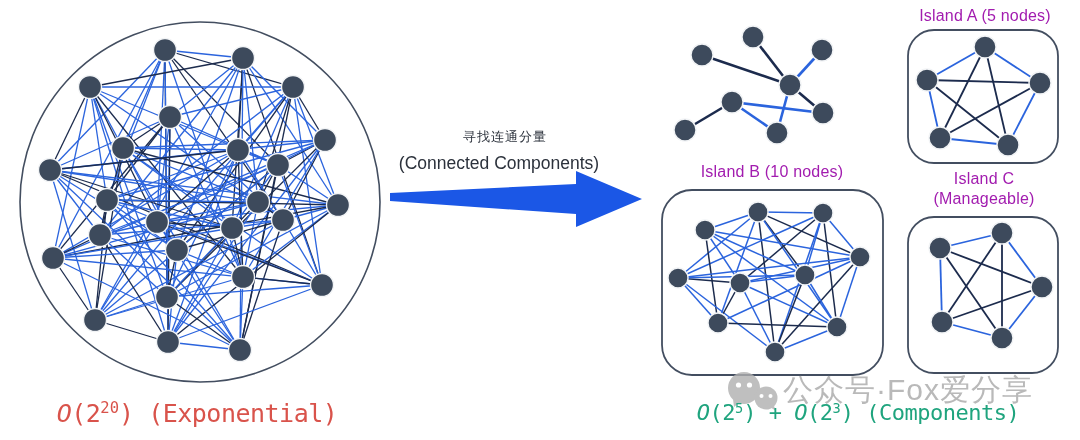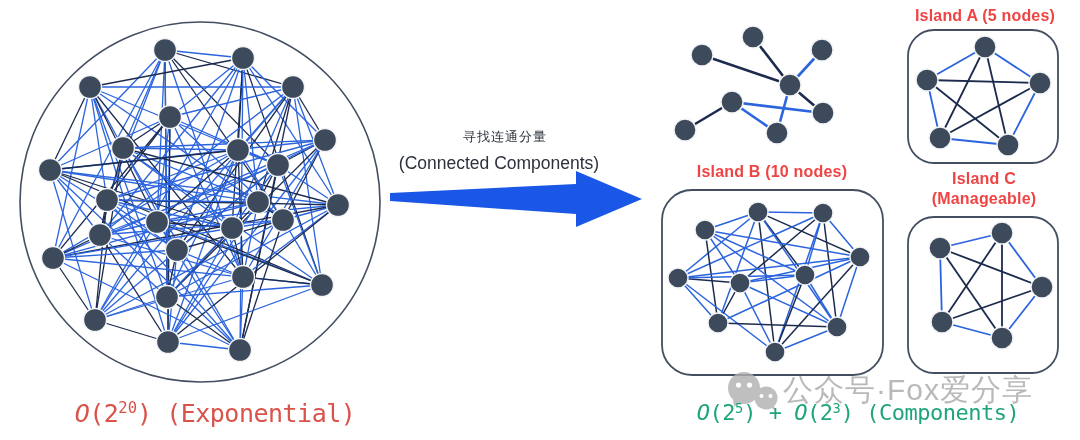--- a/index.html
+++ b/index.html
@@ -5,35 +5,35 @@
   html,body{margin:0;padding:0;}
   body{
     width:1080px;height:440px;position:relative;overflow:hidden;
     background:#ffffff;
     font-family:"Liberation Sans","DejaVu Sans",sans-serif;
   }
   #diagram-svg{position:absolute;left:0;top:0;z-index:1;}
   .txt{position:absolute;white-space:nowrap;}
   .centered{transform:translateX(-50%);}
   .island-label{
-    font-size:16px;color:#ef4444;z-index:2;letter-spacing:0.2px;font-weight:bold;
+    font-size:16px;color:#a21caf;z-index:2;letter-spacing:0.2px;
   }
   .arrow-label-cn{
     font-size:13px;color:#2c323c;z-index:2;letter-spacing:1px;
   }
   .arrow-label-en{
     font-size:17.5px;color:#2c323c;z-index:2;text-align:right;
   }
   .caption{
     font-family:"DejaVu Sans Mono","Liberation Mono",monospace;
     z-index:3;letter-spacing:-0.5px;
   }
   .caption .o{font-style:italic;}
   .caption .sup{font-size:0.62em;position:relative;top:-0.55em;letter-spacing:0;}
-  #caption-left{font-size:25px;color:#d9534b;margin-left:18px;}
+  #caption-left{font-size:25px;color:#d9534b;}
   #caption-right{font-size:22px;color:#1fa47e;}
   #watermark{
     z-index:2;font-size:30px;color:#adadad;opacity:0.85;letter-spacing:1px;text-align:center;
   }
   #wechat-icon{position:absolute;z-index:2;opacity:0.8;}
 </style>
 </head>
 <body>
 
 <svg id="diagram-svg" width="1080" height="440" viewBox="0 0 1080 440">

